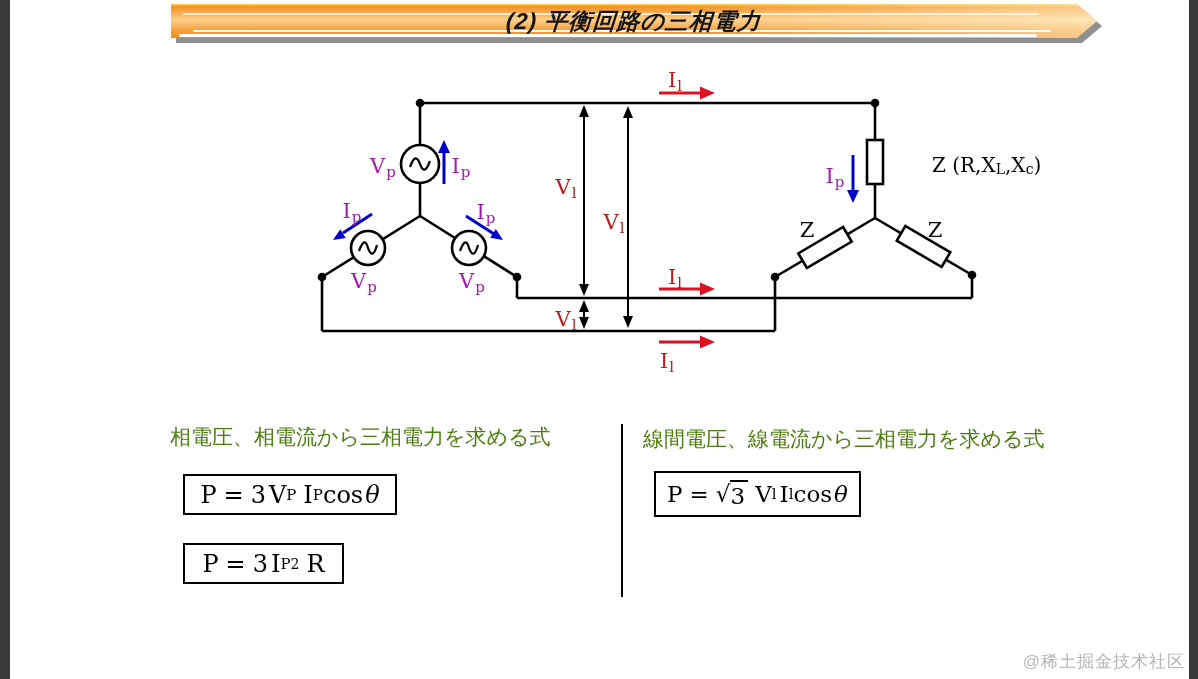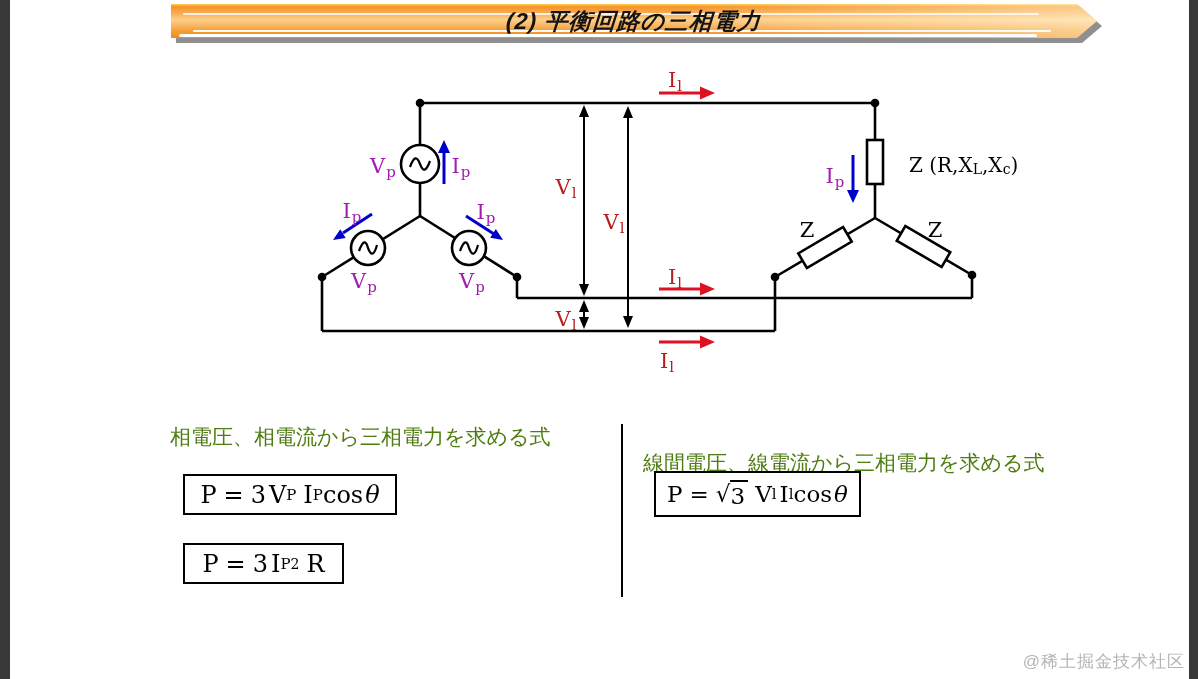--- a/index.html
+++ b/index.html
@@ -47,21 +47,21 @@
   .lbl.zd{transform:translate(0,-50%);font-size:20px;}
   .lbl.zd .sc{font-size:14px;position:relative;top:2px;}
 
   
   .divider{position:absolute;left:621px;top:424px;width:2px;height:173px;background:#000;}
   .heading{
     position:absolute;font-size:21px;color:#4d7c0f;white-space:nowrap;
     font-family:"Liberation Sans",sans-serif;
   }
   .heading-left{left:170px;top:423px;}
-  .heading-right{left:643px;top:449px;}
+  .heading-right{left:643px;top:425px;}
   .fbox{
     position:absolute;border:2px solid #000;background:#fff;
     display:flex;align-items:center;justify-content:center;
     font-family:"DejaVu Serif","Liberation Serif",serif;font-size:24px;color:#000;
     white-space:nowrap;
   }
   .fbox-1{left:183px;top:474px;width:210px;height:37px;}
   .fbox-2{left:183px;top:543px;width:157px;height:37px;}
   .fbox-3{left:654px;top:471px;width:203px;height:42px;font-size:23px;}
   .fbox .eq{margin:0 7px;}
@@ -194,21 +194,21 @@
 <div class="lbl red" style="left:614px;top:222px"><span>V</span><span class="sb">l</span></div>
 <div class="lbl red" style="left:566px;top:319px"><span>V</span><span class="sb">l</span></div>
 
 <div class="lbl red" style="left:675px;top:80px"><span>I</span><span class="sb">l</span></div>
 <div class="lbl red" style="left:675px;top:277px"><span>I</span><span class="sb">l</span></div>
 <div class="lbl red" style="left:667px;top:361px"><span>I</span><span class="sb">l</span></div>
 
 <div class="lbl blue" style="left:835px;top:176px"><span>I</span><span class="sb">p</span></div>
 <div class="lbl black" style="left:807px;top:230px">Z</div>
 <div class="lbl black" style="left:935px;top:230px">Z</div>
-<div class="lbl black zd" style="left:909px;top:165px"><span>Z (R,X</span><span class="sc">L</span><span>,X</span><span class="sc">c</span><span>)</span></div>
+<div class="lbl black zd" style="left:932px;top:165px"><span>Z (R,X</span><span class="sc">L</span><span>,X</span><span class="sc">c</span><span>)</span></div>
 
 <div class="divider"></div>
 
 <div class="heading heading-left">相電圧、相電流から三相電力を求める式</div>
 <div class="heading heading-right">線間電圧、線電流から三相電力を求める式</div>
 
 <div class="fbox fbox-1">
   <span>P</span>
     <span class="eq">=</span>
     <span>3</span>

